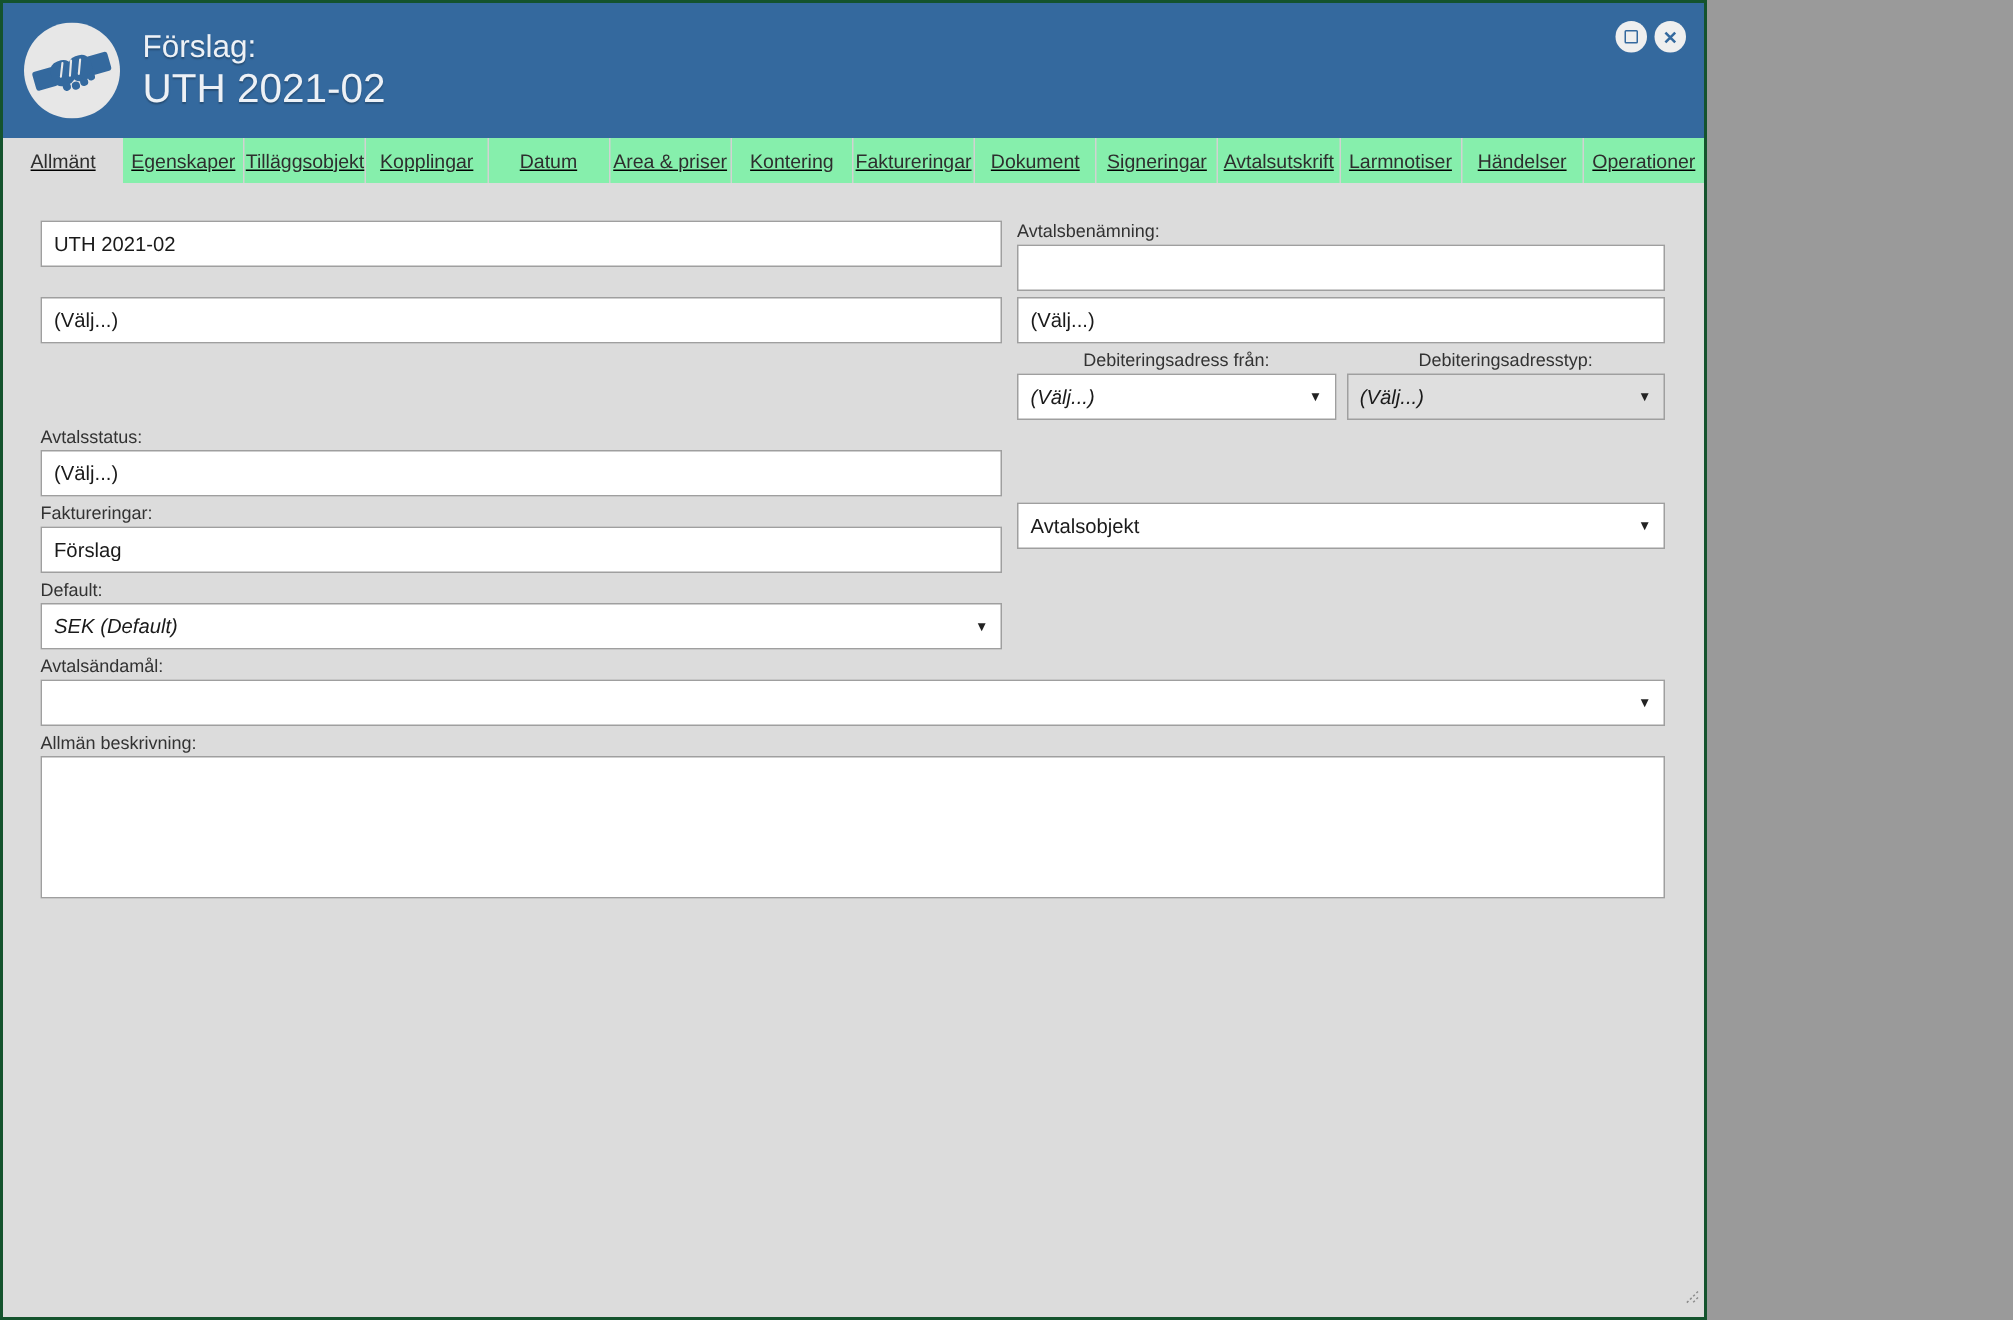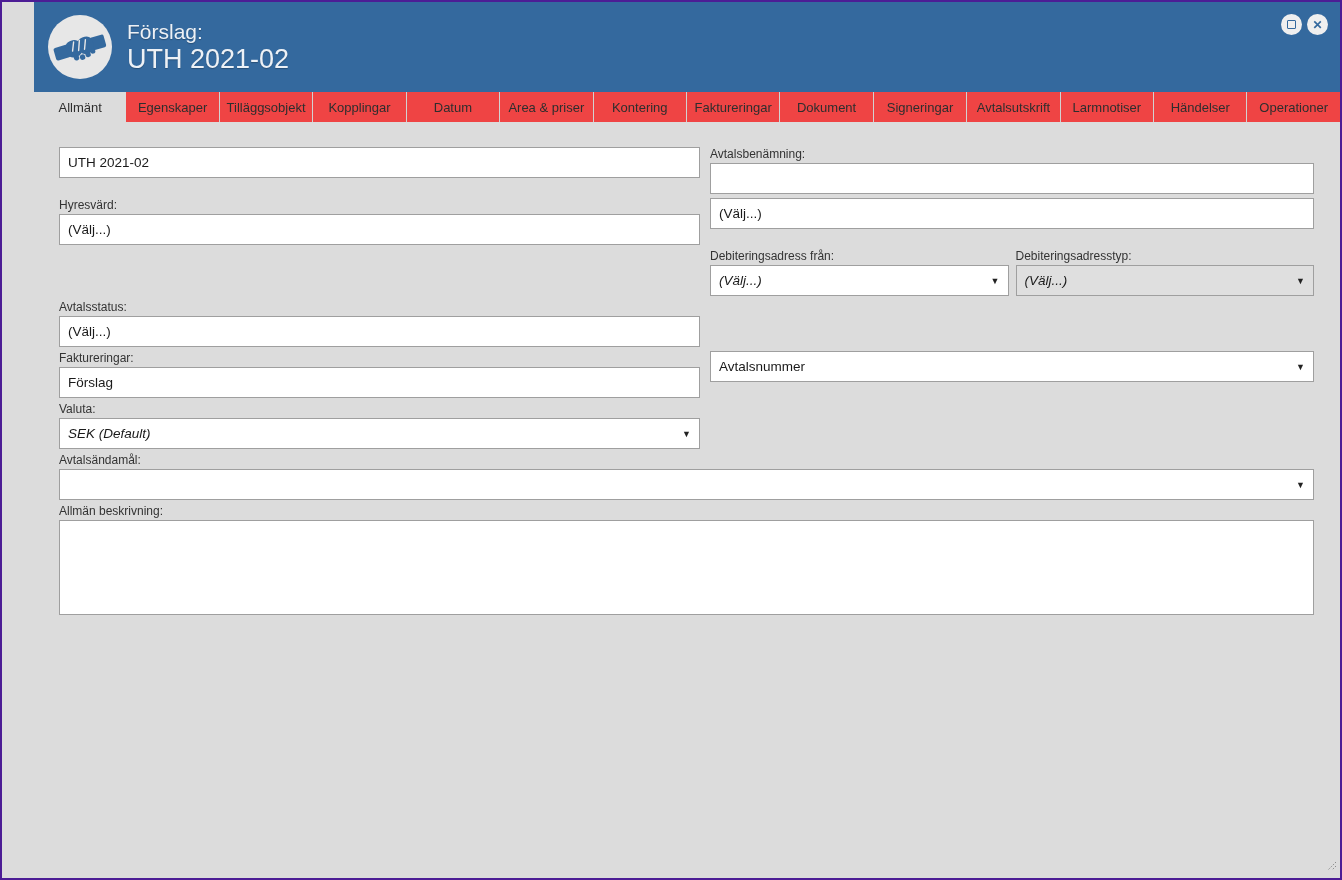--- a/index.html
+++ b/index.html
@@ -3,26 +3,25 @@
 <meta charset="utf-8">
 <style>
   * { box-sizing: border-box; margin: 0; padding: 0; }
   html, body { width: 1342px; height: 880px; }
   body {
     font-family: "Liberation Sans", sans-serif;
     background: #9a9a9a;
   }
   .window {
     position: relative;
-    width: 1342px;
+    width: 1138px;
     height: 880px;
-    border: 2px solid #4c1d95;
+    border: 2px solid #14532d;
     background: #dcdcdc;
     overflow: hidden;
-    padding-left: 32px;
   }
   
   .titlebar {
     height: 90px;
     background: #34699E;
     display: flex;
     align-items: center;
     padding: 0 12px 0 14px;
   }
   .app-icon { width: 64px; height: 64px; flex: none; }
@@ -32,37 +31,37 @@
   .win-buttons { margin-left: auto; display: flex; gap: 5px; align-self: flex-start; margin-top: 12px; }
   .win-btn {
     width: 21px; height: 21px; border-radius: 50%;
     background: #efefef;
     display: flex; align-items: center; justify-content: center;
     cursor: pointer;
   }
   .max-glyph { width: 9px; height: 9px; border: 1.6px solid #34699E; border-radius: 1px; display: block; }
   .close-glyph { color: #34699E; font-size: 12px; font-weight: bold; line-height: 1; }
   
-  .tabs { height: 30px; display: flex; background: #ef4444; }
+  .tabs { height: 30px; display: flex; background: #86efac; text-decoration: underline; }
   .tab {
     flex: 1 1 0;
     display: flex; align-items: center; justify-content: center;
     font-size: 13px; color: #2e2e2e;
     border-right: 1px solid #d2d2d2;
     cursor: pointer;
     white-space: nowrap;
   }
   .tab:last-child { border-right: none; }
   .tab.active { background: #dcdcdc; border-right: none; }
   
   .content { padding: 25px 26px 0 25px; }
   .row { display: flex; gap: 10px; margin-bottom: 4px; }
   .col-l { width: 641px; flex: none; }
   .col-r { flex: 1 1 auto; min-width: 0; }
-  .subrow { display: flex; gap: 7px; }
+  .subrow { display: flex; gap: 7px; text-align: center; }
   .subrow .sub { flex: 1 1 0; min-width: 0; }
   .field label {
     display: block;
     font-size: 12px; color: #333;
     line-height: 14px; margin-bottom: 2px;
     white-space: nowrap;
   }
   .tb {
     width: 100%; height: 31px;
     border: 1px solid #9f9f9f; background: #fff;
@@ -168,21 +167,20 @@
         <input class="tb" type="text" value="UTH 2021-02" style="">
       </div>
       <div class="col-r field">
         <label>Avtalsbenämning:</label>
         <input class="tb" type="text" value="" style="">
       </div>
     </div>
 
     <div class="row">
       <div class="col-l field">
-        <label>Hyresvärd:</label>
         <input class="tb" type="text" value="(Välj...)" style="">
       </div>
       <div class="col-r field">
         <input class="tb" type="text" value="(Välj...)" style="">
       </div>
     </div>
 
     <div class="row">
       <div class="col-l"></div>
       <div class="col-r subrow">
@@ -211,29 +209,29 @@
       <div class="col-r"></div>
     </div>
 
     <div class="row">
       <div class="col-l field">
         <label>Faktureringar:</label>
         <input class="tb" type="text" value="Förslag" style="">
       </div>
       <div class="col-r field">
         <div class="sel">
-          <span>Avtalsnummer</span>
+          <span>Avtalsobjekt</span>
           <span class="arrow">▼</span>
         </div>
       </div>
     </div>
 
     <div class="row">
       <div class="col-l field">
-        <label>Valuta:</label>
+        <label>Default:</label>
         <div class="sel">
           <span class="italic">SEK (Default)</span>
           <span class="arrow">▼</span>
         </div>
       </div>
       <div class="col-r"></div>
     </div>
 
     <div class="row">
       <div class="field" style="width:100%">

